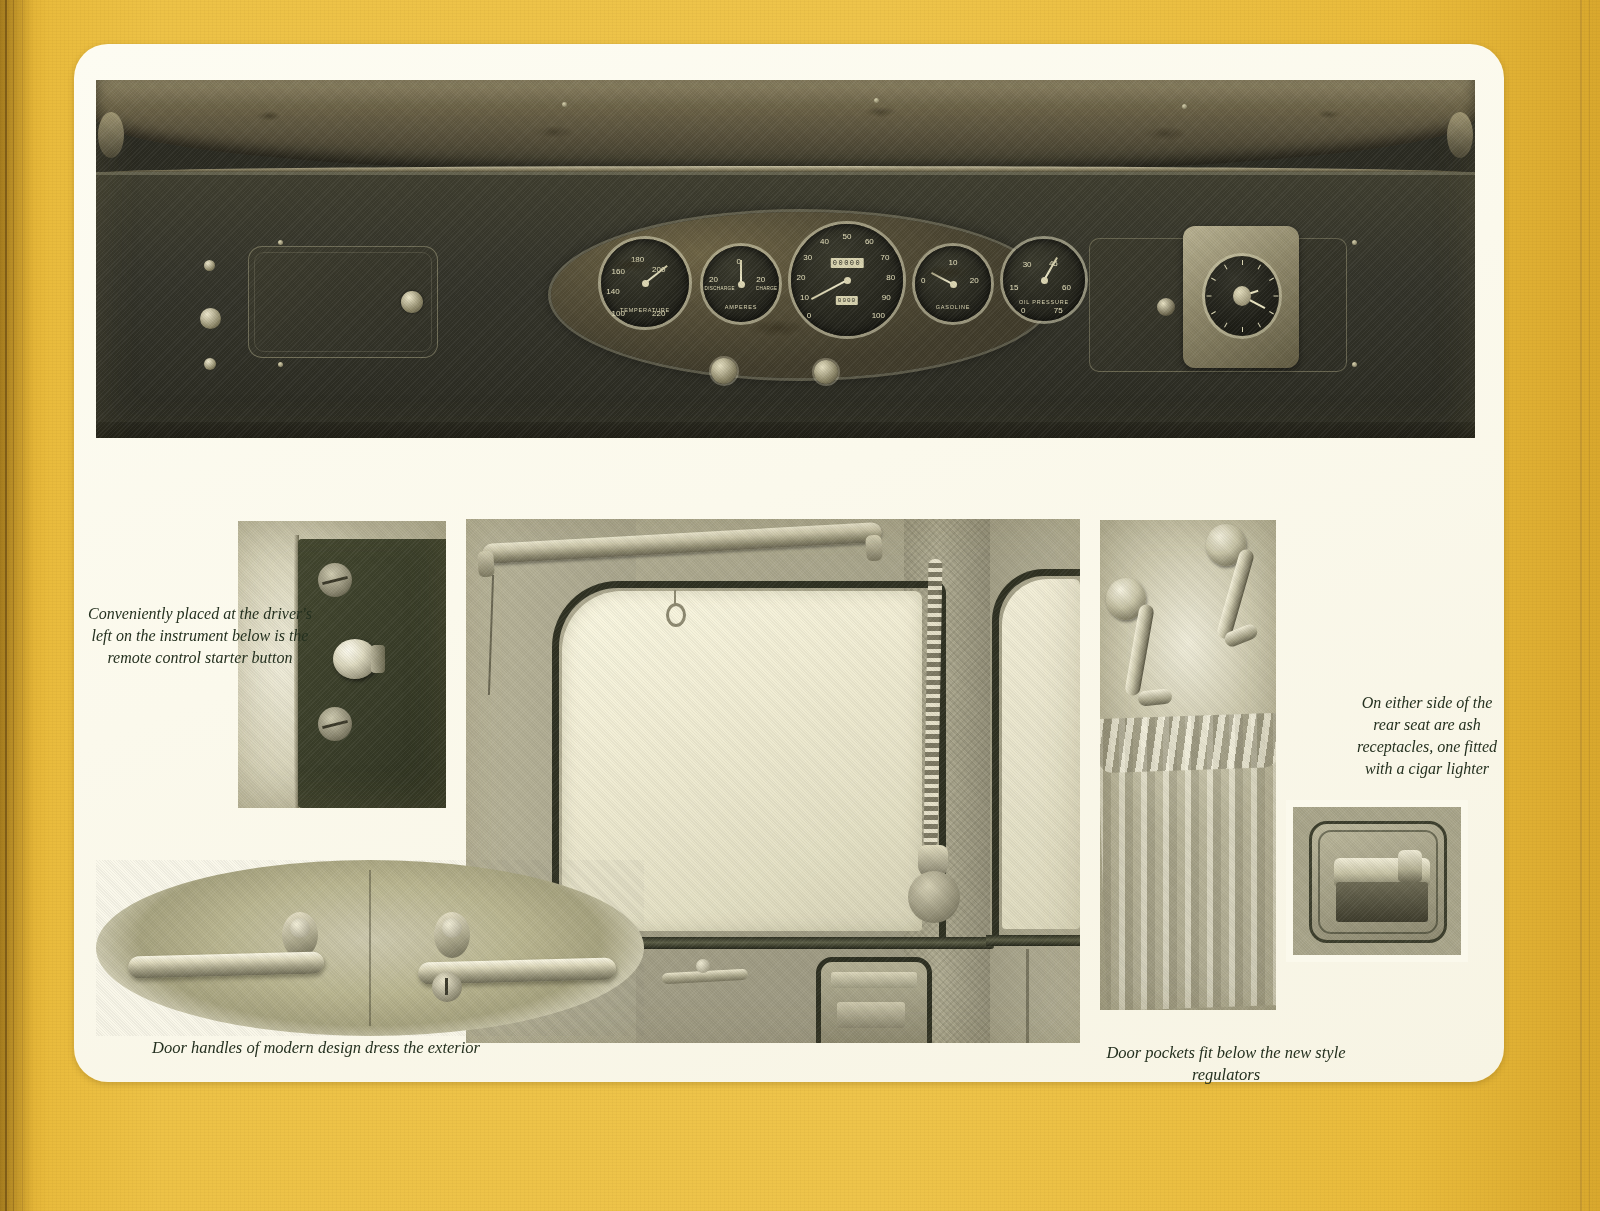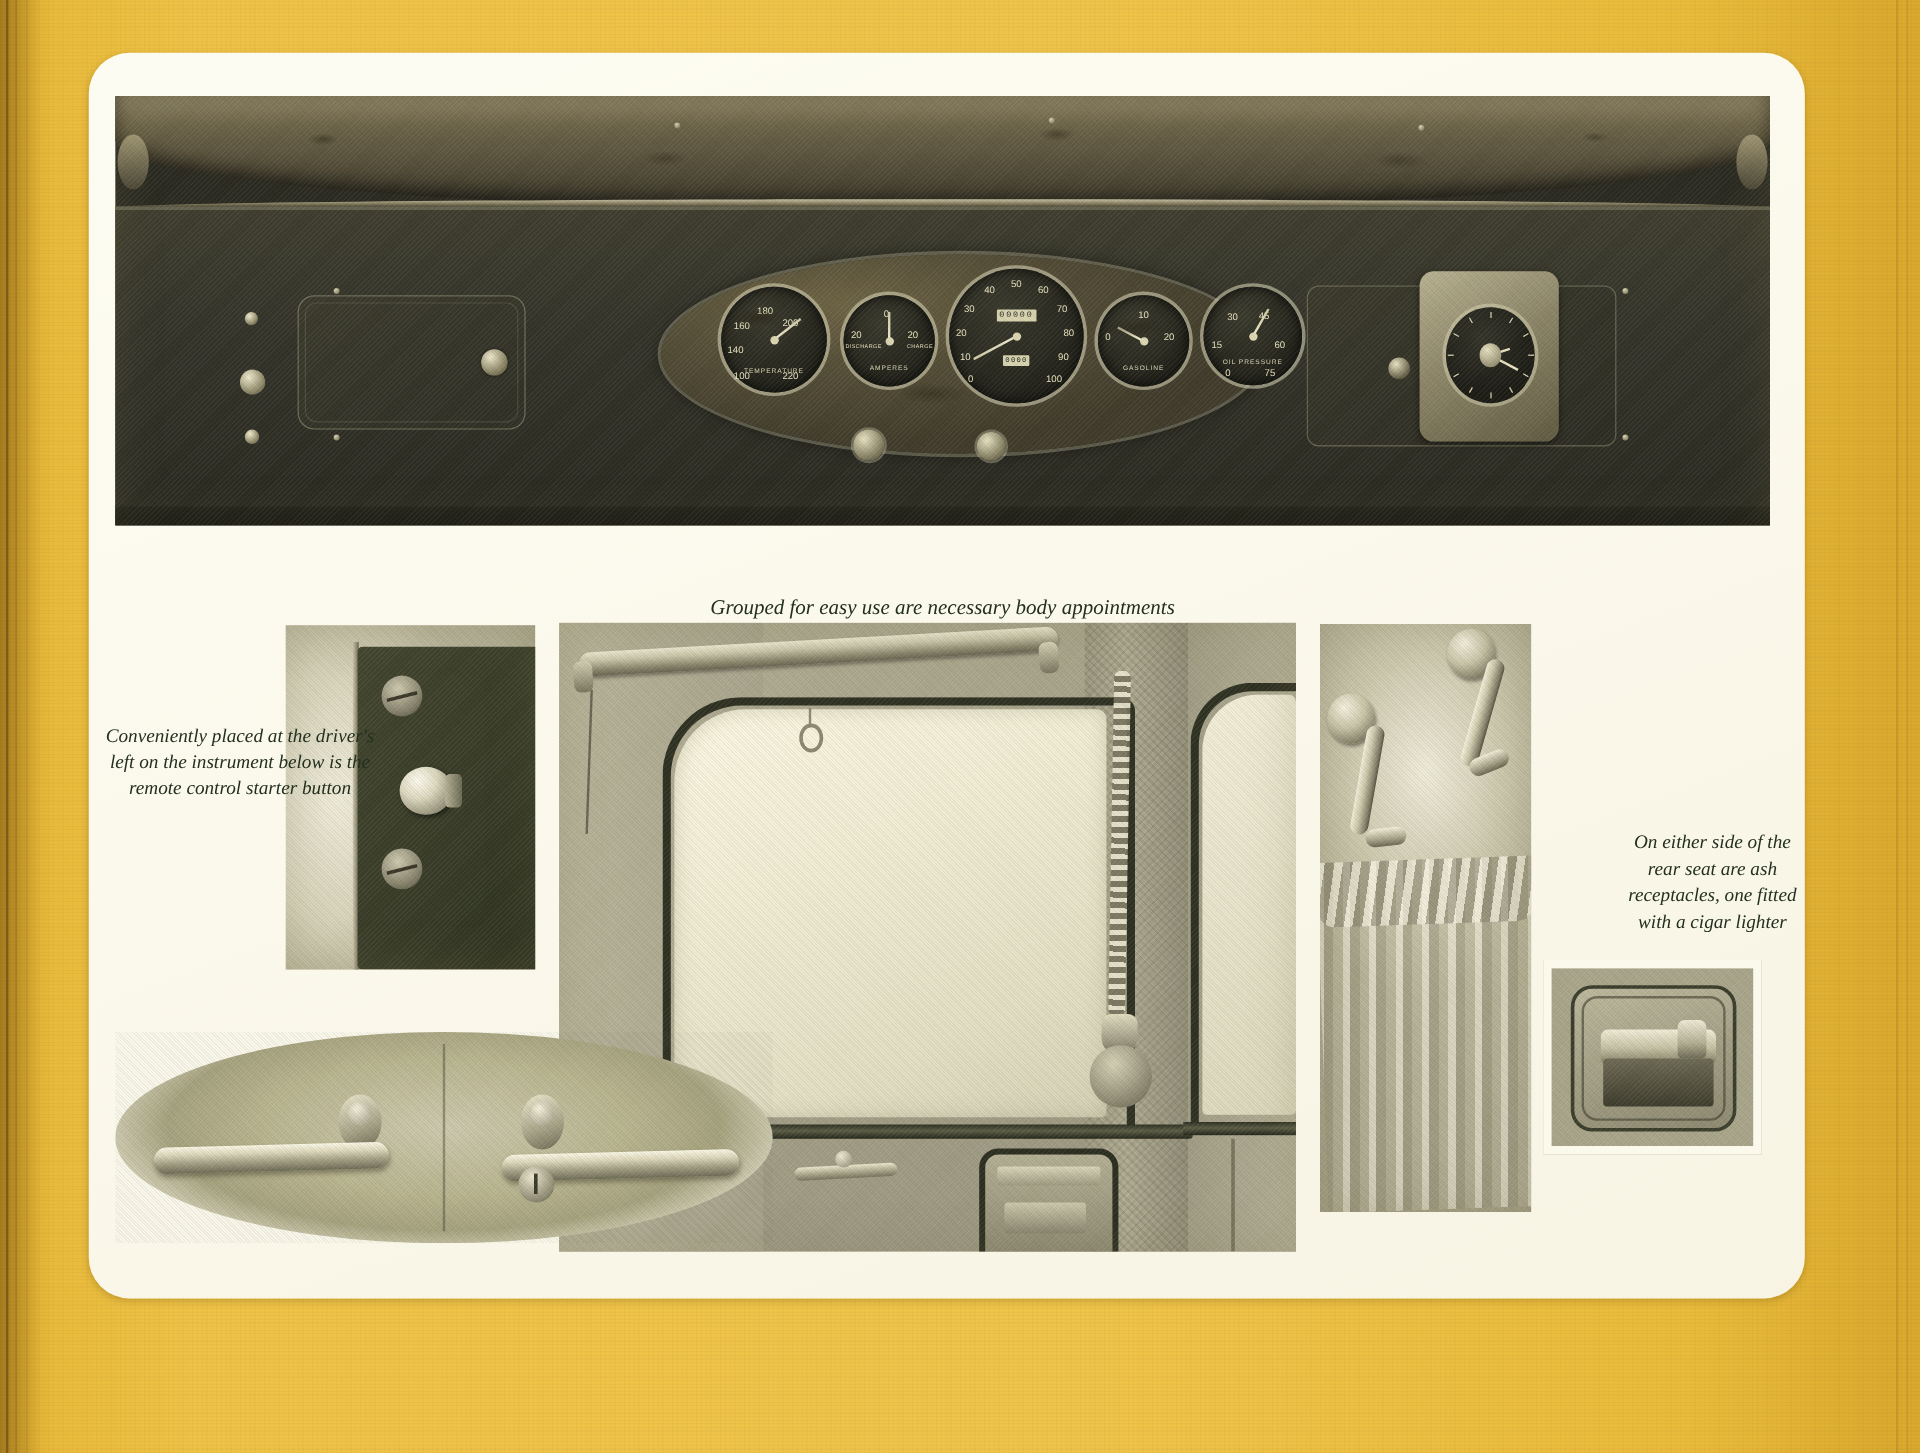--- a/index.html
+++ b/index.html
@@ -468,21 +468,20 @@
       <div class="tick" style="transform:rotate(300deg);"></div>
       <div class="tick" style="transform:rotate(330deg);"></div>
       <div class="clock-hand" style="height:26px;transform:translateX(-50%) rotate(118deg);"></div>
       <div class="clock-hand" style="height:17px;transform:translateX(-50%) rotate(72deg);"></div>
       <div class="clock-hub"></div>
     </div>
 
     <div class="vignette"></div>
   </div>
 
-  <div class="cap" id="cap-group">Grouped for easy use are necessary body appointments</div>
 
   <div id="starter" class="photo grain">
     <div class="sb-edge"></div>
     <div class="sb-panel"></div>
     <div class="sb-screw sb-s1"></div>
     <div class="sb-btn"></div>
     <div class="sb-screw sb-s2"></div>
     <div class="vignette"></div>
   </div>
   <div class="cap" id="cap-starter">Conveniently placed at the driver's left on the instrument below is the remote control starter button</div>
@@ -525,36 +524,38 @@
     <div class="oval"></div>
     <div class="oval-seam"></div>
     <div class="dh-base dhb1"></div>
     <div class="dh-esc dhe1"></div>
     <div class="dh dh1"></div>
     <div class="dh-base dhb2"></div>
     <div class="dh-esc dhe2"></div>
     <div class="dh dh2"></div>
     <div class="dh-lock"></div>
   </div>
+  <div class="cap" id="cap-handles">Door handles of modern design dress the exterior</div>
 
   <div id="regs" class="photo grain">
     <div class="rh rh1">
       <div class="knob"></div>
       <div class="arm"></div>
       <div class="tip"></div>
     </div>
     <div class="rh rh2">
       <div class="knob"></div>
       <div class="arm"></div>
       <div class="tip"></div>
     </div>
     <div class="pocket-top"></div>
     <div class="pleats"></div>
     <div class="vignette"></div>
   </div>
+  <div class="cap" id="cap-pockets">Door pockets fit below the new style regulators</div>
 
   <div id="ash" class="photo grain">
     <div class="ash-plate">
       <div class="ash-tray"></div>
       <div class="ash-well"></div>
       <div class="lighter"></div>
     </div>
   </div>
   <div class="cap" id="cap-ash">On either side of the rear seat are ash receptacles, one fitted with a cigar lighter</div>
 </div>

